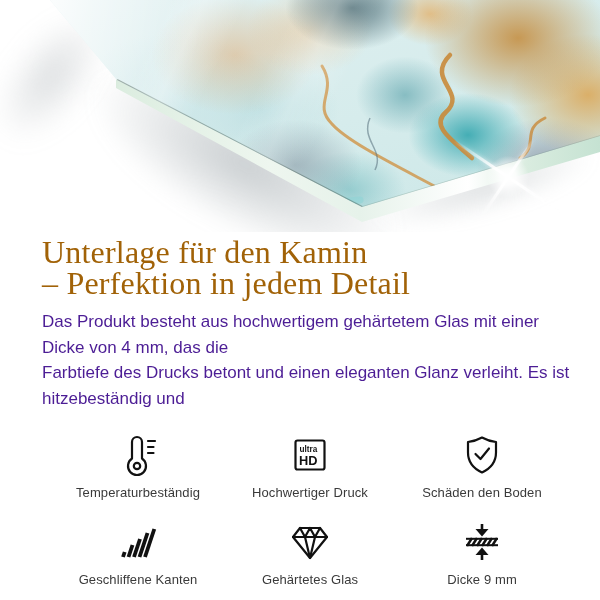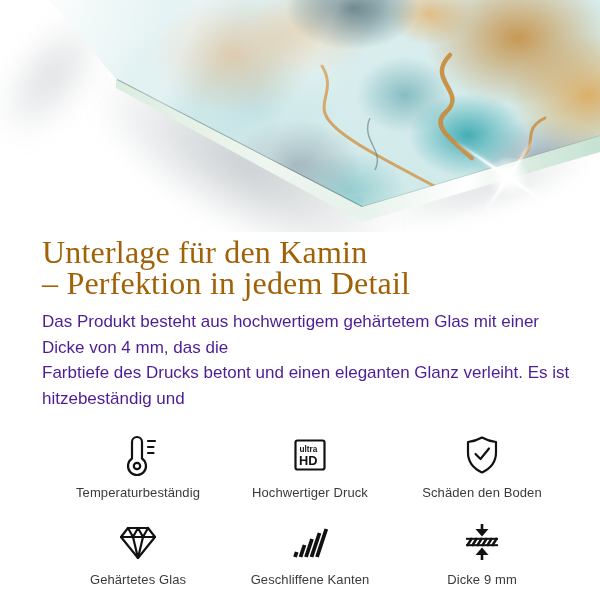--- a/index.html
+++ b/index.html
@@ -149,43 +149,43 @@
           <svg width="44" height="44" viewBox="0 0 44 44">
             <path class="stroke" stroke-width="2.3" d="M22 4.5 C26.5 7 31.5 8.5 36 9 V19.5 C36 29.5 30.5 35.5 22 39.5 C13.5 35.5 8 29.5 8 19.5 V9 C12.5 8.5 17.5 7 22 4.5 Z"></path>
             <path class="stroke" stroke-width="2.5" d="M15.5 21 L20.5 26 L29 15.5"></path>
           </svg>
         </div>
         <div class="label">Schäden den Boden</div>
       </div>
 
       <div class="feature">
         <div class="icon-box">
-          <svg width="42" height="40" viewBox="0 0 42 40">
-            <path class="stroke" stroke-width="2.1" d="M11 6 H31 L38 15 L21 36 L4 15 Z"></path>
-            <path class="stroke" stroke-width="2.1" d="M4 15 H38"></path>
-            <path class="stroke" stroke-width="2.1" d="M11 6 L16 15 L21 6 L26 15 L31 6"></path>
-            <path class="stroke" stroke-width="2.1" d="M16 15 L21 36 M26 15 L21 36"></path>
-          </svg>
-        </div>
-        <div class="label">Gehärtetes Glas</div>
-      </div>
-
-      <div class="feature">
-        <div class="icon-box">
           <svg width="40" height="36" viewBox="0 0 40 36">
             <g stroke="#111" stroke-width="3.8" stroke-linecap="butt">
               <line x1="5" y1="33" x2="6.7" y2="28"></line>
               <line x1="10.5" y1="33" x2="14.5" y2="21"></line>
               <line x1="16" y1="33" x2="22" y2="15"></line>
               <line x1="21.5" y1="33" x2="29.5" y2="9"></line>
               <line x1="27" y1="33" x2="36.3" y2="5"></line>
             </g>
           </svg>
         </div>
         <div class="label">Geschliffene Kanten</div>
+      </div>
+
+      <div class="feature">
+        <div class="icon-box">
+          <svg width="42" height="40" viewBox="0 0 42 40">
+            <path class="stroke" stroke-width="2.1" d="M11 6 H31 L38 15 L21 36 L4 15 Z"></path>
+            <path class="stroke" stroke-width="2.1" d="M4 15 H38"></path>
+            <path class="stroke" stroke-width="2.1" d="M11 6 L16 15 L21 6 L26 15 L31 6"></path>
+            <path class="stroke" stroke-width="2.1" d="M16 15 L21 36 M26 15 L21 36"></path>
+          </svg>
+        </div>
+        <div class="label">Gehärtetes Glas</div>
       </div>
 
       <div class="feature">
         <div class="icon-box">
           <svg width="40" height="40" viewBox="0 0 40 40">
             <line x1="20" y1="2" x2="20" y2="7.5" stroke="#111" stroke-width="2.6"></line>
             <polygon points="13.5,7 26.5,7 20,14.5" fill="#111"></polygon>
             <polygon points="13.5,33 26.5,33 20,25.5" fill="#111"></polygon>
             <line x1="20" y1="32.5" x2="20" y2="38" stroke="#111" stroke-width="2.6"></line>
             <line x1="4" y1="16.8" x2="36" y2="16.8" stroke="#111" stroke-width="2"></line>

